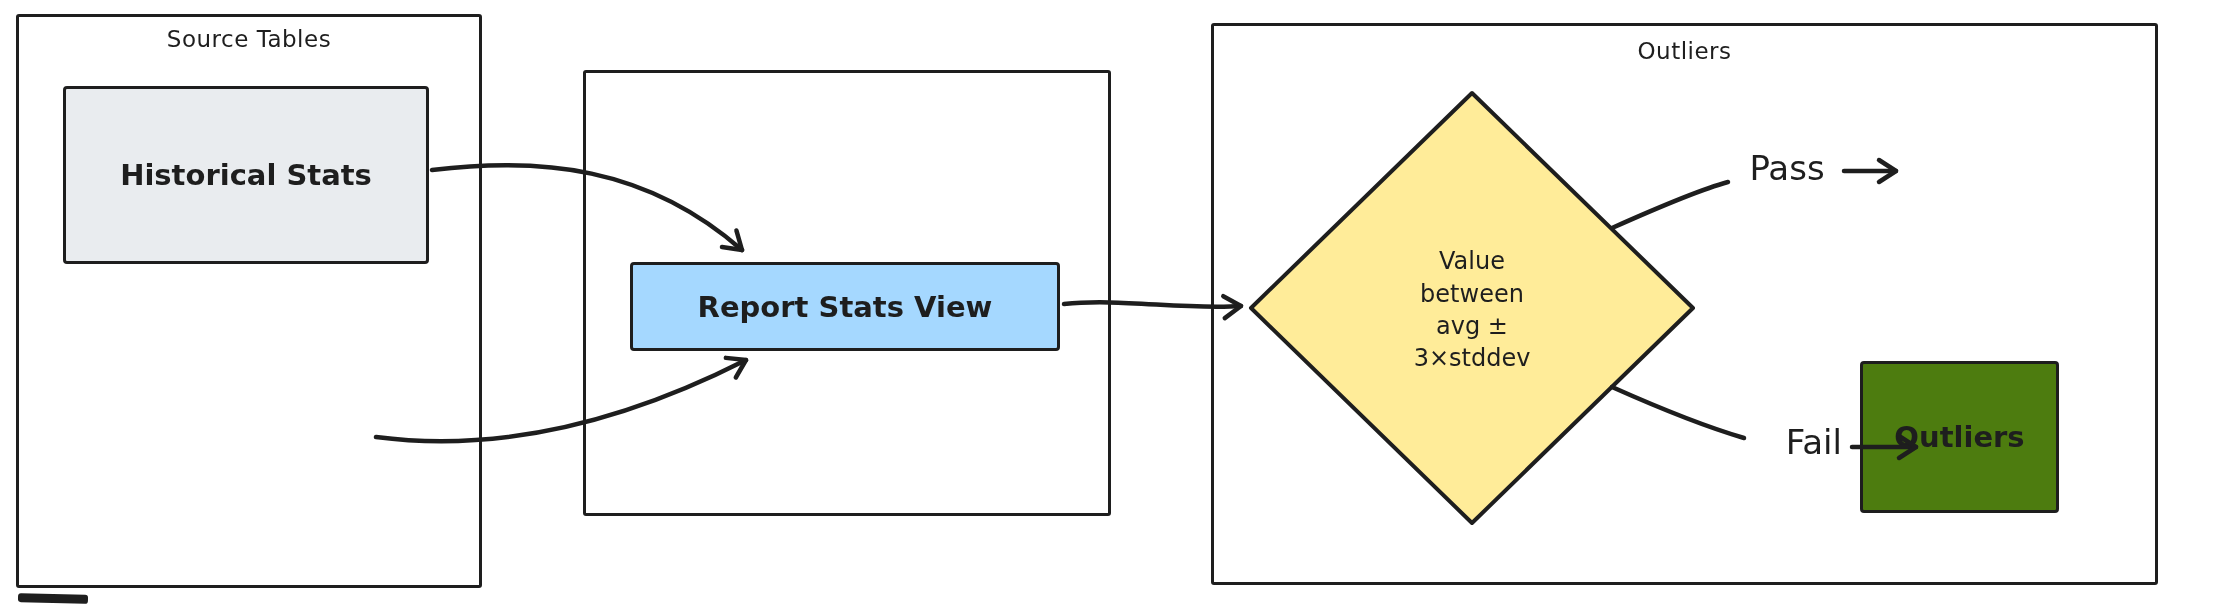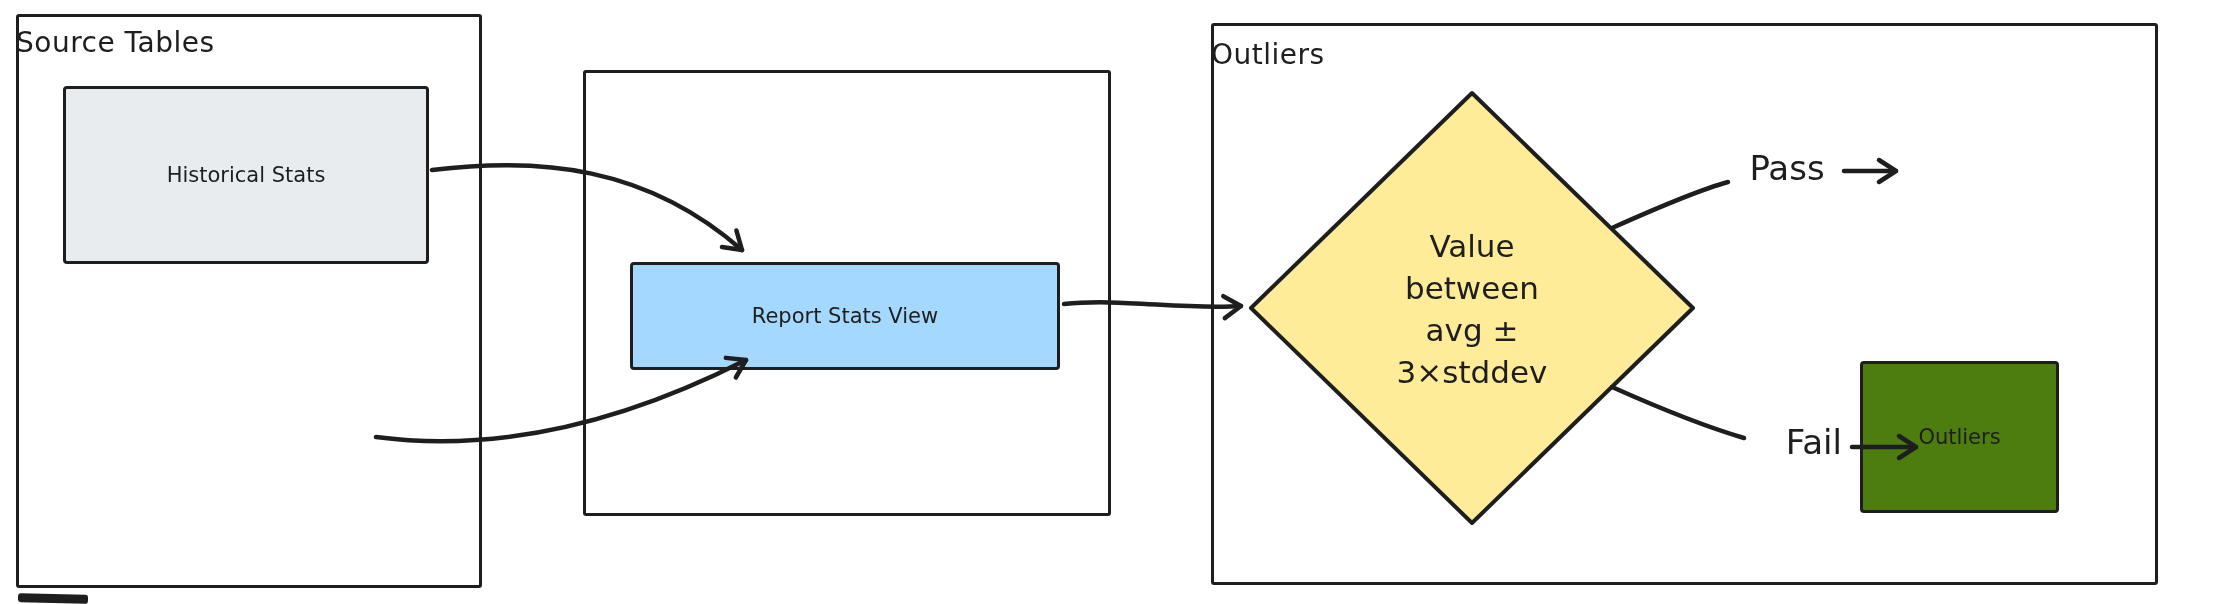--- a/index.html
+++ b/index.html
@@ -17,68 +17,68 @@
   }
   .group {
     position: absolute;
     border: 3px solid #1e1e1e;
     border-radius: 3px;
     background: #ffffff;
     z-index: 1;
   }
   .group-title {
     position: absolute;
-    text-align: left;
-    font-size: 28px;
+    text-align: center;
+    font-size: 23px;
     font-weight: 500;
     letter-spacing: 0.5px;
     z-index: 2;
   }
   .node {
     position: absolute;
     border: 3.5px solid #1e1e1e;
     border-radius: 4px;
     display: flex;
     align-items: center;
     justify-content: center;
-    font-size: 21px;
-    font-weight: 400;
+    font-size: 29px;
+    font-weight: 700;
     z-index: 3;
     text-align: center;
   }
   #group-source     { left: 16px;   top: 14px; width: 466px; height: 574px; }
   #title-source     { left: 16px;   top: 26px; width: 466px; }
   #group-validation { left: 583px;  top: 70px; width: 528px; height: 446px; }
   #title-validation { left: 583px;  top: 86px; width: 528px; }
   #group-results    { left: 1211px; top: 23px; width: 947px; height: 562px; }
   #title-results    { left: 1211px; top: 38px; width: 947px; }
 
   #node-historical { left: 63px;   top: 86px;  width: 366px; height: 178px; background: #e9ecef; }
   #node-newdata    { left: 124px;  top: 359px; width: 247px; height: 157px; background: #e9ecef; }
-  #node-report     { left: 630px;  top: 262px; width: 430px; height: 108px;  background: #a5d8ff; }
+  #node-report     { left: 630px;  top: 262px; width: 430px; height: 89px;  background: #a5d8ff; }
   #node-valid      { left: 1903px; top: 97px;  width: 254px; height: 163px; background: #b2f2bb; }
   #node-outliers   { left: 1860px; top: 361px; width: 199px; height: 152px; background: #4d7c0f; }
 
   .wires {
     position: absolute;
     left: 0; top: 0;
     width: 2236px; height: 604px;
     z-index: 4;
     pointer-events: none;
   }
   .decision-text {
     position: absolute;
     left: 1332px; top: 212px;
     width: 280px; height: 196px;
     display: flex;
     align-items: center;
     justify-content: center;
     text-align: center;
     white-space: pre-line;
-    font-size: 31px;
+    font-size: 24px;
     font-weight: 500;
     line-height: 1.35;
     z-index: 5;
   }
   .edge-label {
     position: absolute;
     font-size: 34px;
     font-weight: 400;
     z-index: 5;
   }

